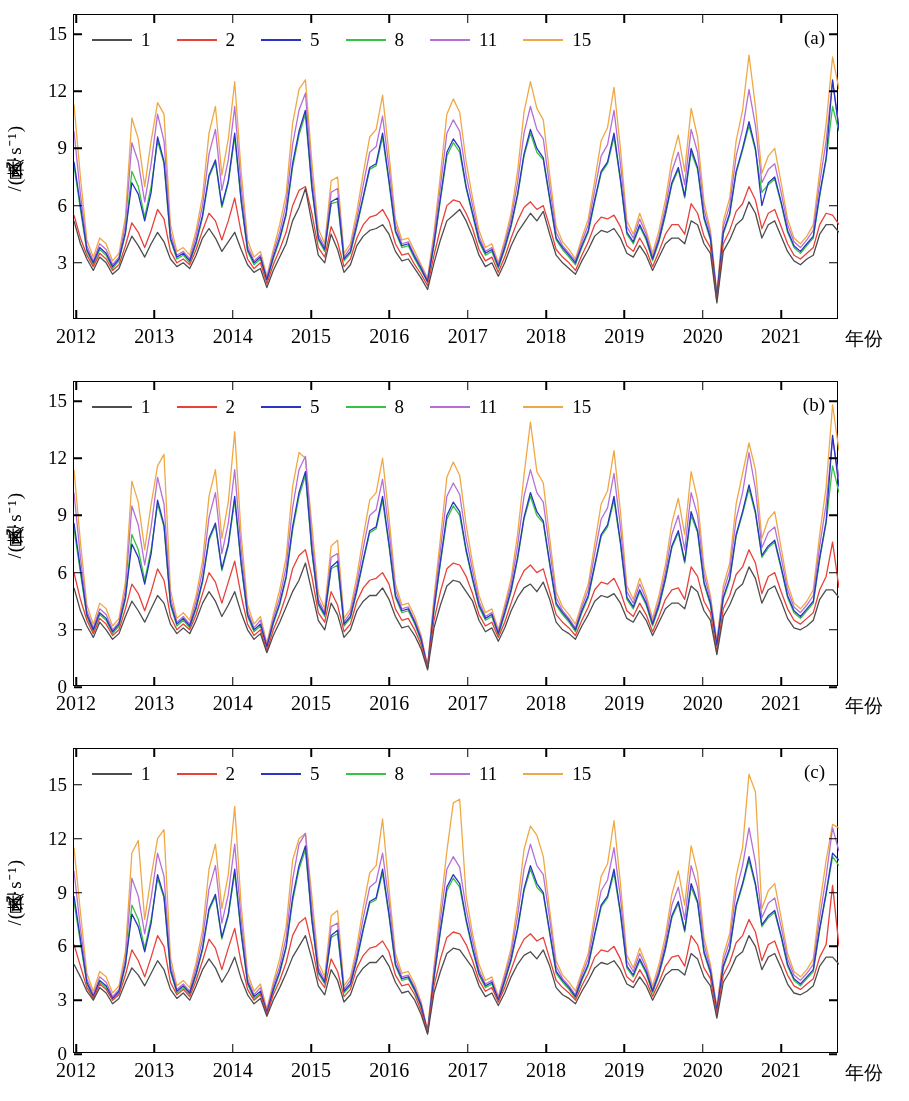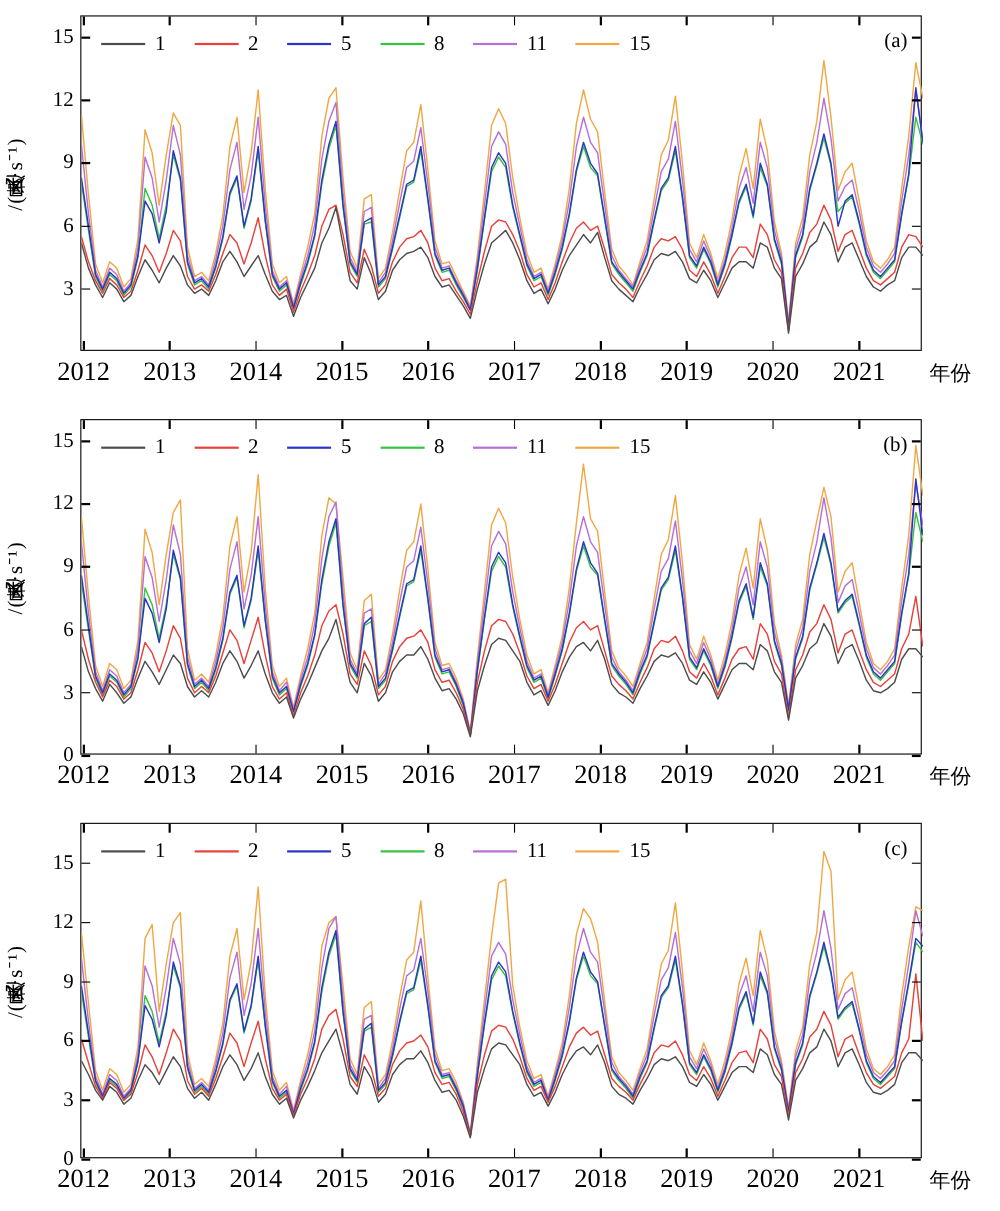--- a/index.html
+++ b/index.html
@@ -13,21 +13,21 @@
   }
   .ylabel span{
     writing-mode:vertical-rl;transform:rotate(180deg);
     white-space:nowrap;letter-spacing:1px;
   }
   .frame{position:absolute;border:1.6px solid #000;box-sizing:border-box;background:#fff;}
   .ytick{position:absolute;right:100%;margin-right:7px;transform:translateY(-50%);
     font-size:19px;text-align:right;white-space:nowrap;}
   .ytickmark{position:absolute;left:0;width:8px;height:1.5px;background:#000;transform:translateY(-50%);}
   .ytickmark.r{left:auto;right:0;}
-  .xtick{position:absolute;top:100%;margin-top:7px;transform:translateX(-50%);font-size:24px;white-space:nowrap;text-align:right;}
+  .xtick{position:absolute;top:100%;margin-top:7px;transform:translateX(-50%);font-size:20px;white-space:nowrap;text-align:right;}
   .xtickmark{position:absolute;bottom:0;width:1.5px;height:8px;background:#000;transform:translateX(-50%);}
   .xtickmark.t{bottom:auto;top:0;}
   .xaxis-name{position:absolute;top:100%;margin-top:7px;font-size:19px;white-space:nowrap;}
   .panel-letter{position:absolute;font-size:19px;}
   .legend{position:absolute;display:flex;align-items:center;gap:0px;font-size:19px;}
   .legend-item{display:flex;align-items:center;margin-right:26px;}
   .legend-line{display:inline-block;width:40px;height:2.4px;margin-right:9px;}
   svg.series{position:absolute;left:0;top:0;}
 </style>
 </head>

